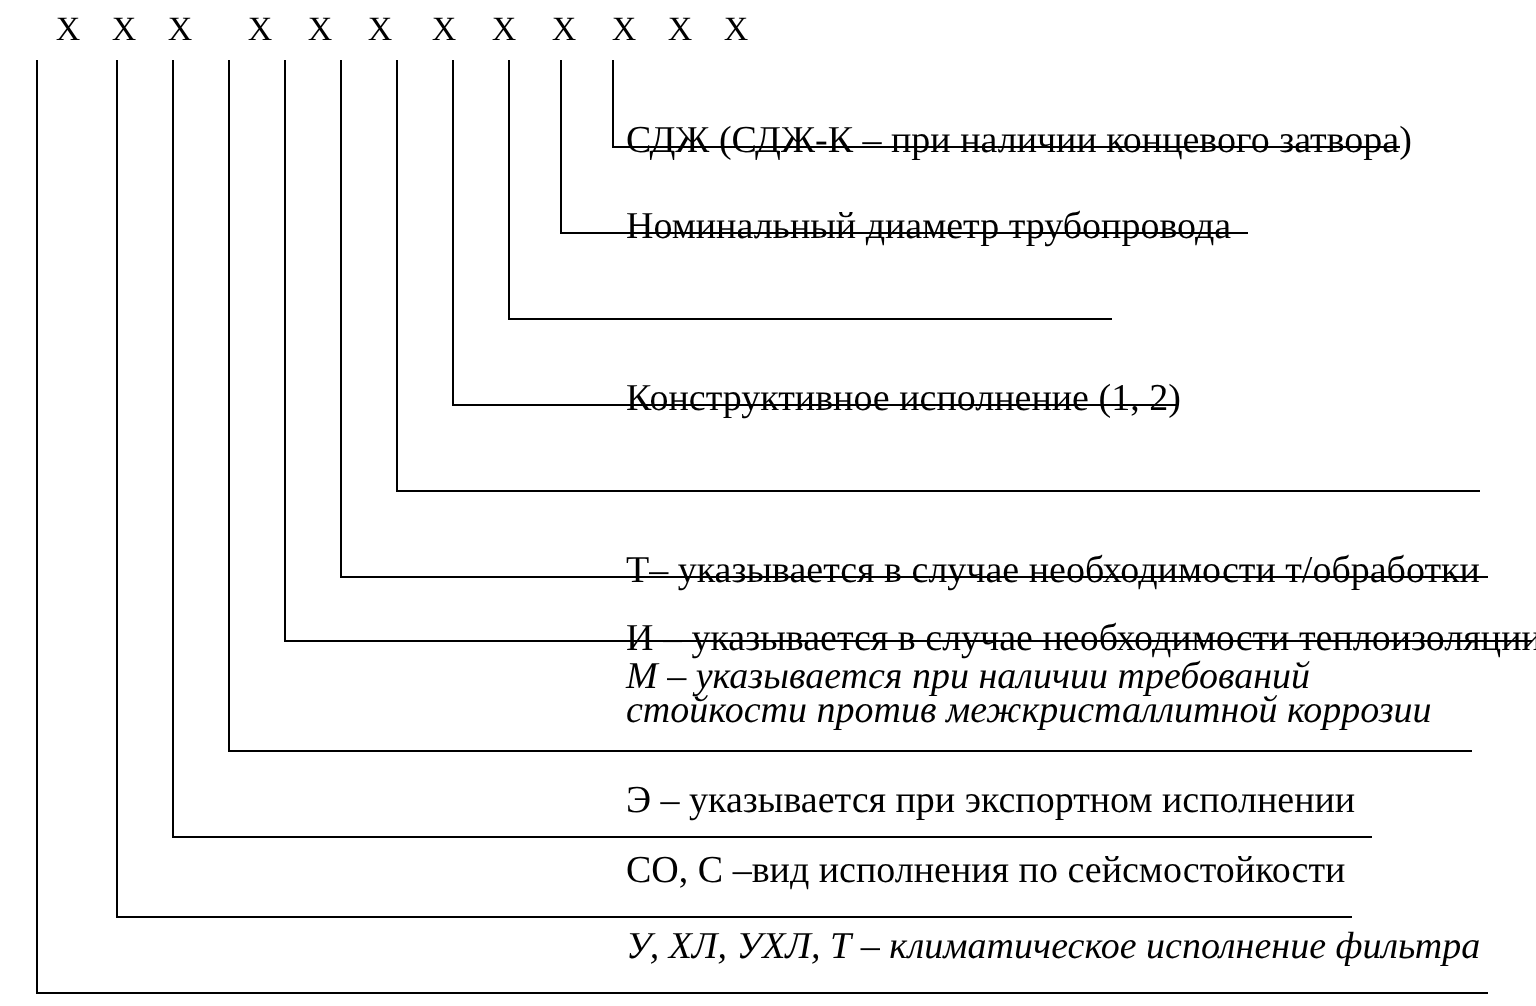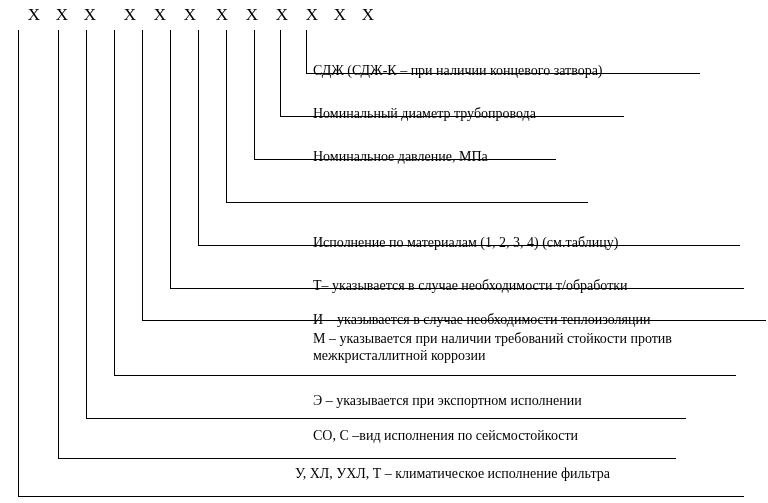--- a/index.html
+++ b/index.html
@@ -41,29 +41,30 @@
     width: 1px;
     background: #000000;
   }
   .hline {
     position: absolute;
     height: 1px;
     background: #000000;
   }
   .label {
     position: absolute;
-    font-size: 14px;
+    font-size: 19px;
     line-height: 17px;
     font-family: "Liberation Serif", serif;
     color: #000000;
     white-space: nowrap;
   }
   .label.two-line {
     white-space: normal;
     width: 430px;
+    font-style: italic;
   }
 </style>
 </head>
 <body>
 
 <div id="page">
 
   <div class="xrow">
     <span class="xmark" style="left:34px">X</span>
     <span class="xmark" style="left:62px">X</span>
@@ -107,22 +108,21 @@
   <div class="hline" style="left:86px;  top:418px; width:600px;"></div>
 
   <div class="vline" style="left:58px;  top:30px;  height:428px;"></div>
   <div class="hline" style="left:58px;  top:458px; width:618px;"></div>
 
   <div class="vline" style="left:18px;  top:30px;  height:466px;"></div>
   <div class="hline" style="left:18px;  top:496px; width:726px;"></div>
 
   <div class="label" style="left:313px; top:62px;">СДЖ (СДЖ-К – при наличии концевого затвора)</div>
   <div class="label" style="left:313px; top:105px;text-align:right;">Номинальный диаметр трубопровода</div>
-  <div class="label" style="left:313px; top:148px;">Номинальное давление, МПа</div>
-  <div class="label" style="left:313px; top:234px;">Исполнение по материалам (1, 2, 3, 4) (см.таблицу)</div>
+  <div class="label" style="left:313px; top:191px;">Конструктивное исполнение (1, 2)</div>
   <div class="label" style="left:313px; top:277px;text-align:center;">Т– указывается в случае необходимости т/обработки</div>
   <div class="label" style="left:313px; top:311px;font-family:Liberation Serif, serif;">И – указывается в случае необходимости теплоизоляции</div>
   <div class="label two-line" style="left:313px; top:330px;">М – указывается при наличии требований стойкости против межкристаллитной коррозии</div>
   <div class="label" style="left:313px; top:392px;">Э – указывается при экспортном исполнении</div>
   <div class="label" style="left:313px; top:427px;">СО, С –вид исполнения по сейсмостойкости</div>
-  <div class="label" style="left:295px; top:465px;">У, ХЛ, УХЛ, Т – климатическое исполнение фильтра</div>
+  <div class="label" style="left:313px; top:465px;font-style:italic;">У, ХЛ, УХЛ, Т – климатическое исполнение фильтра</div>
 
 </div>
 
 </body></html>

